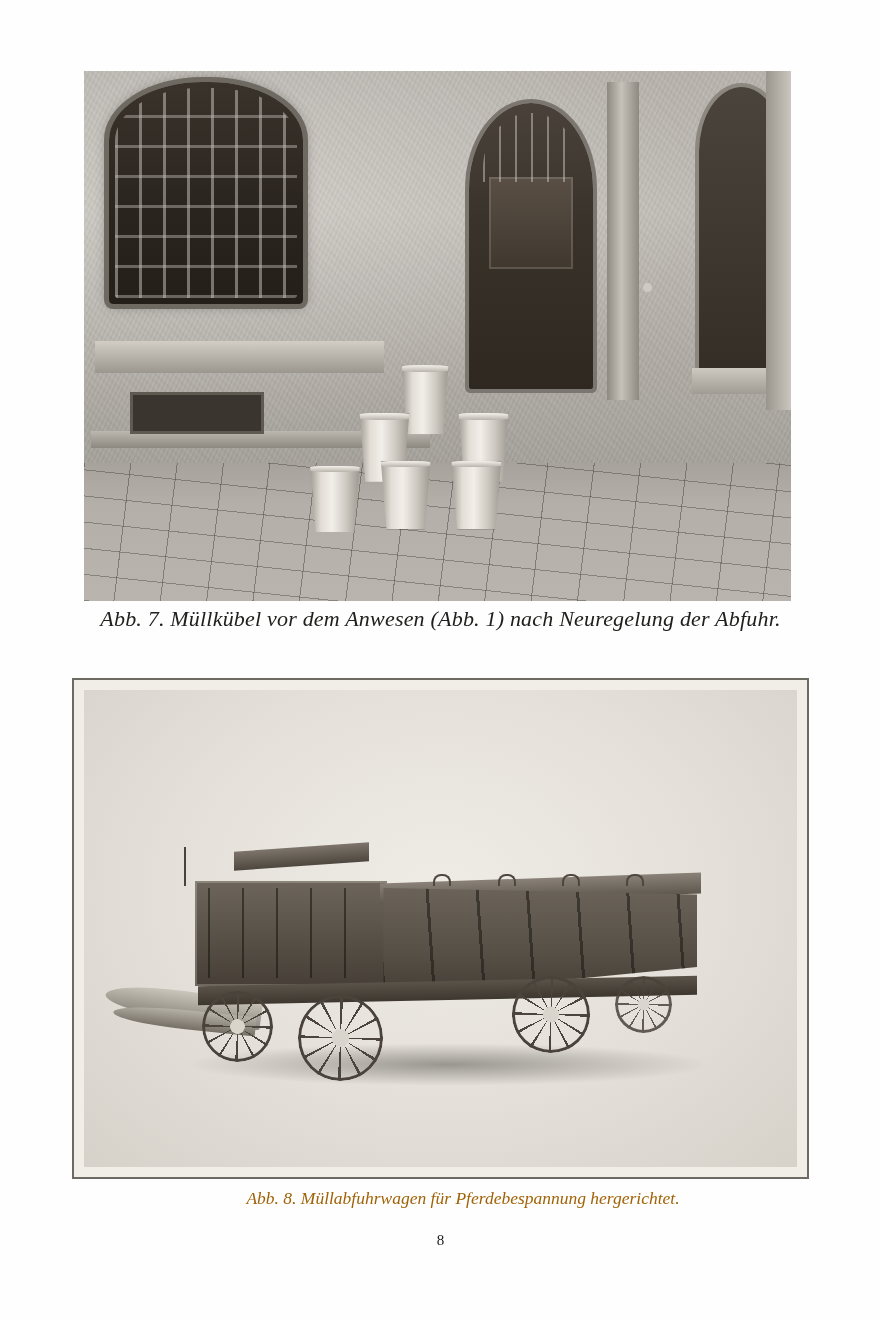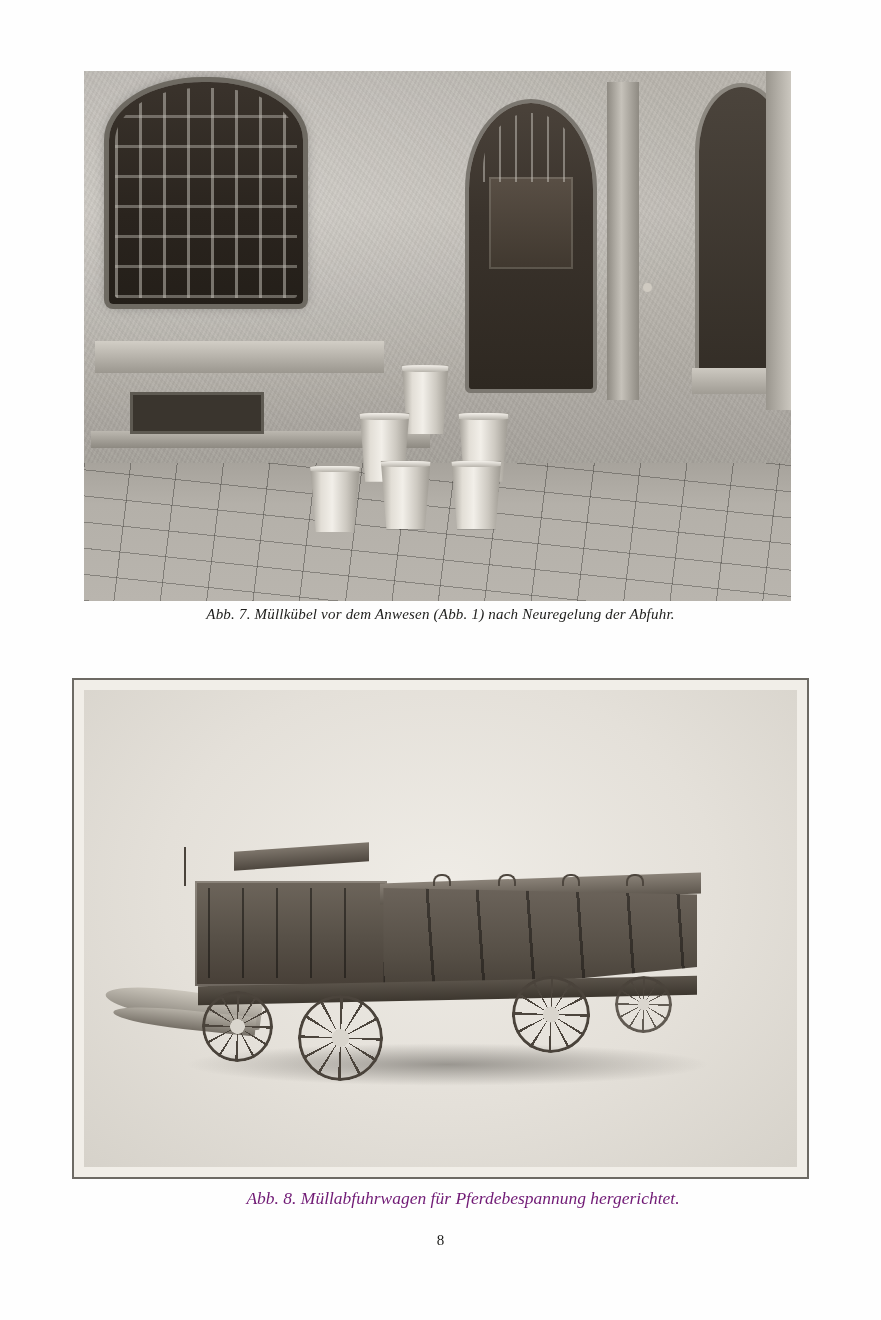--- a/index.html
+++ b/index.html
@@ -169,21 +169,21 @@
     background: linear-gradient(180deg, #f4f1eb, #b8b4ac);
     border-radius: 50% / 60%;
   }
 
   .fig7-caption {
     position: absolute;
     left: 0; right: 0;
     top: 606px;
     text-align: center;
     font-style: italic;
-    font-size: 15px;
+    font-size: 22px;
     letter-spacing: .2px;
     color: #20201e;
   }
 
   
   .fig8-wrap {
     position: absolute;
     left: 74px;
     top: 680px;
     width: 733px;
@@ -297,21 +297,21 @@
     top: 38.5%;
   }
 
   .fig8-caption {
     position: absolute;
     left: 0; right: 0;
     top: 1188px;
     text-align: center;
     font-style: italic;
     font-size: 17.5px;
-    color: #701a75;
+    color: #a16207;
     margin-left: 45px;
   }
 
   .page-number {
     position: absolute;
     left: 0; right: 0;
     top: 1232px;
     text-align: center;
     font-size: 15px;
     color: #20201e;

